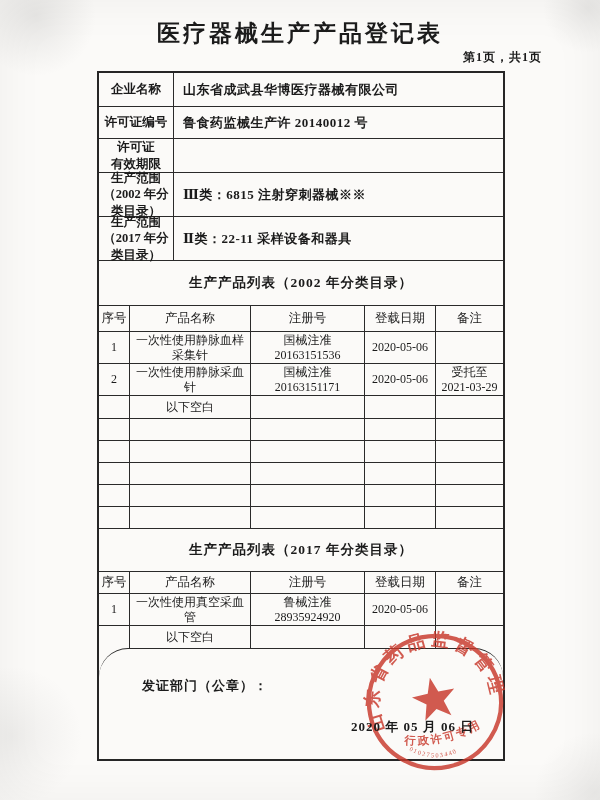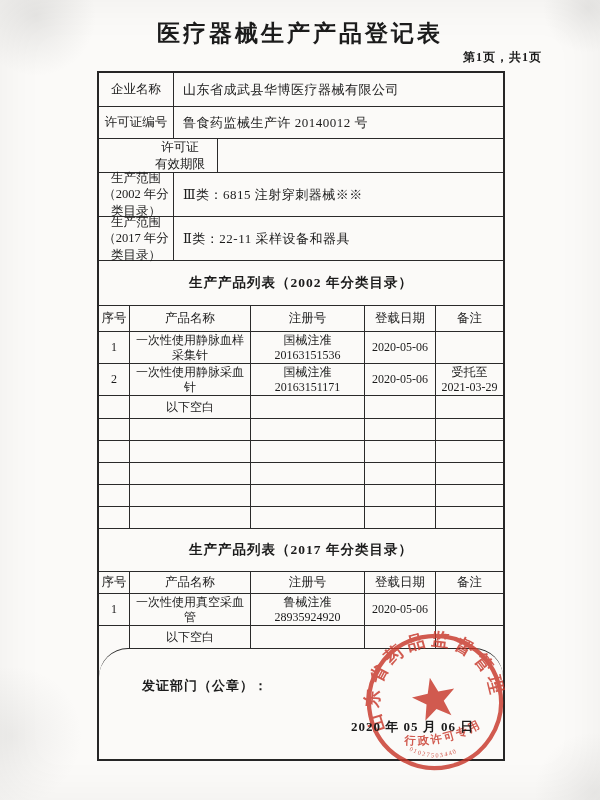--- a/index.html
+++ b/index.html
@@ -24,25 +24,25 @@
   }
   .doc{
     position:absolute;left:97px;top:71px;width:408px;
     border:2px solid #262626;box-sizing:border-box;
   }
   .info-row{display:flex;border-top:1.5px solid #2a2a2a;}
   .info-row.first{border-top:none;}
   .ilabel{
     width:74px;border-right:1.5px solid #2a2a2a;flex-shrink:0;
     display:flex;flex-direction:column;align-items:center;justify-content:center;
-    text-align:center;font-size:12.5px;font-weight:normal;line-height:1.3;
+    text-align:center;font-size:12.5px;font-weight:bold;line-height:1.3;
   }
   .ivalue{
     flex:1;display:flex;align-items:center;padding-left:9px;
-    font-size:13px;font-weight:normal;letter-spacing:.5px;
+    font-size:13px;font-weight:bold;letter-spacing:.5px;
   }
   .sec-title{
     border-top:1.5px solid #2a2a2a;display:flex;align-items:center;justify-content:center;
     font-size:13.5px;font-weight:bold;letter-spacing:1px;
   }
   .prow{display:flex;border-top:1.5px solid #2a2a2a;}
   .c{
     border-right:1.5px solid #2a2a2a;
     display:flex;flex-direction:column;align-items:center;justify-content:center;
     text-align:center;font-size:12px;font-weight:normal;line-height:1.25;
@@ -75,21 +75,21 @@
         <span>企业名称</span>
       </div>
     <div class="ivalue">山东省成武县华博医疗器械有限公司</div>
   </div>
   <div class="info-row" style="height:31px;">
     <div class="ilabel">
         <span>许可证编号</span>
       </div>
     <div class="ivalue">鲁食药监械生产许 20140012 号</div>
   </div>
-  <div class="info-row" style="height:33px;padding-left:44px;">
+  <div class="info-row" style="height:33px;">
     <div class="ilabel">
       <span>许可证</span>
       <span>有效期限</span>
     </div>
   </div>
   <div class="info-row" style="height:43px;">
     <div class="ilabel">
       <span>生产范围</span>
       <span>（2002 年分</span>
       <span>类目录）</span>

